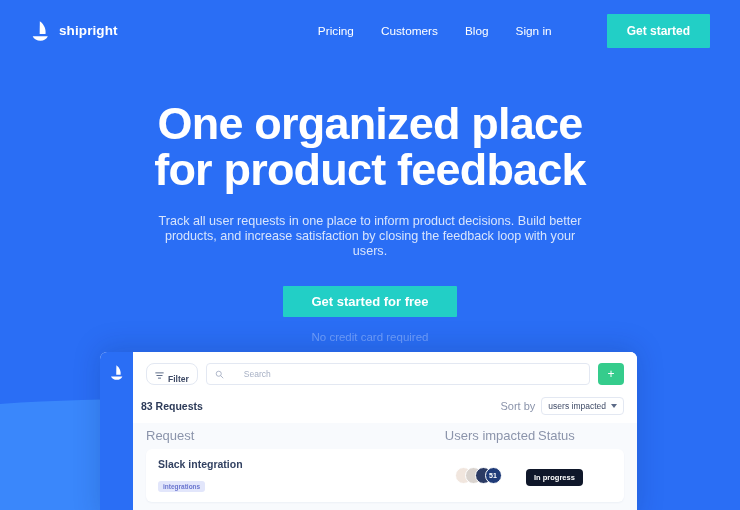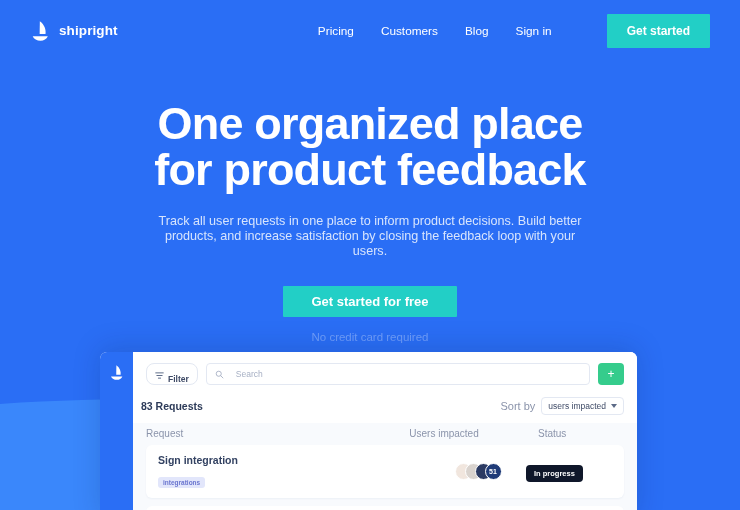--- a/index.html
+++ b/index.html
@@ -186,21 +186,21 @@
   }
 
   #search-box {
     flex: 1;
     height: 22px;
     border: 1px solid #e3e8f2;
     border-radius: 4px;
     background: #ffffff;
     display: flex;
     align-items: center;
-    gap: 12px;
+    gap: 20px;
     padding: 0 8px;
     cursor: text;
   }
   #search-placeholder {
     font-size: 8.5px;
     color: #a7b0c4;
   }
 
   #add-button {
     width: 26px; height: 22px;
@@ -261,25 +261,25 @@
   }
 
   #table-head {
     display: flex;
     align-items: center;
     padding: 5px 13px 6px 13px;
     background: #f8fafd;
   }
   #table-head .col-request { flex: 1; }
   #table-head .th {
-    font-size: 10px;
+    font-size: 13px;
     color: #8b94ab;
   }
   .col-users { width: 96px; text-align: center; }
-  .col-status { width: 86px; text-align: left; margin-left: 46px; }
+  .col-status { width: 86px; text-align: left; }
 
   #rows { padding: 0 13px; background: #f8fafd; flex: 1; }
 
   .request-row {
     display: flex;
     align-items: center;
     background: #ffffff;
     border-radius: 6px;
     padding: 9px 12px;
     margin-bottom: 8px;
@@ -424,21 +424,21 @@
     <div id="table-head">
       <div class="col-request th">Request</div>
       <div class="col-users th">Users impacted</div>
       <div class="col-status th">Status</div>
     </div>
 
     <div id="rows">
 
       <div class="request-row">
         <div class="row-main">
-          <div class="row-title">Sign integration</div>
+          <div class="row-title">Slack integration</div>
           <span class="row-tag">integrations</span>
         </div>
         <div class="avatar-stack">
           <span class="av a1"></span>
           <span class="av a2"></span>
           <span class="av a3"></span>
           <span class="av a4">51</span>
         </div>
         <div class="status-cell">
           <span class="status-badge inprogress">In progress</span>

